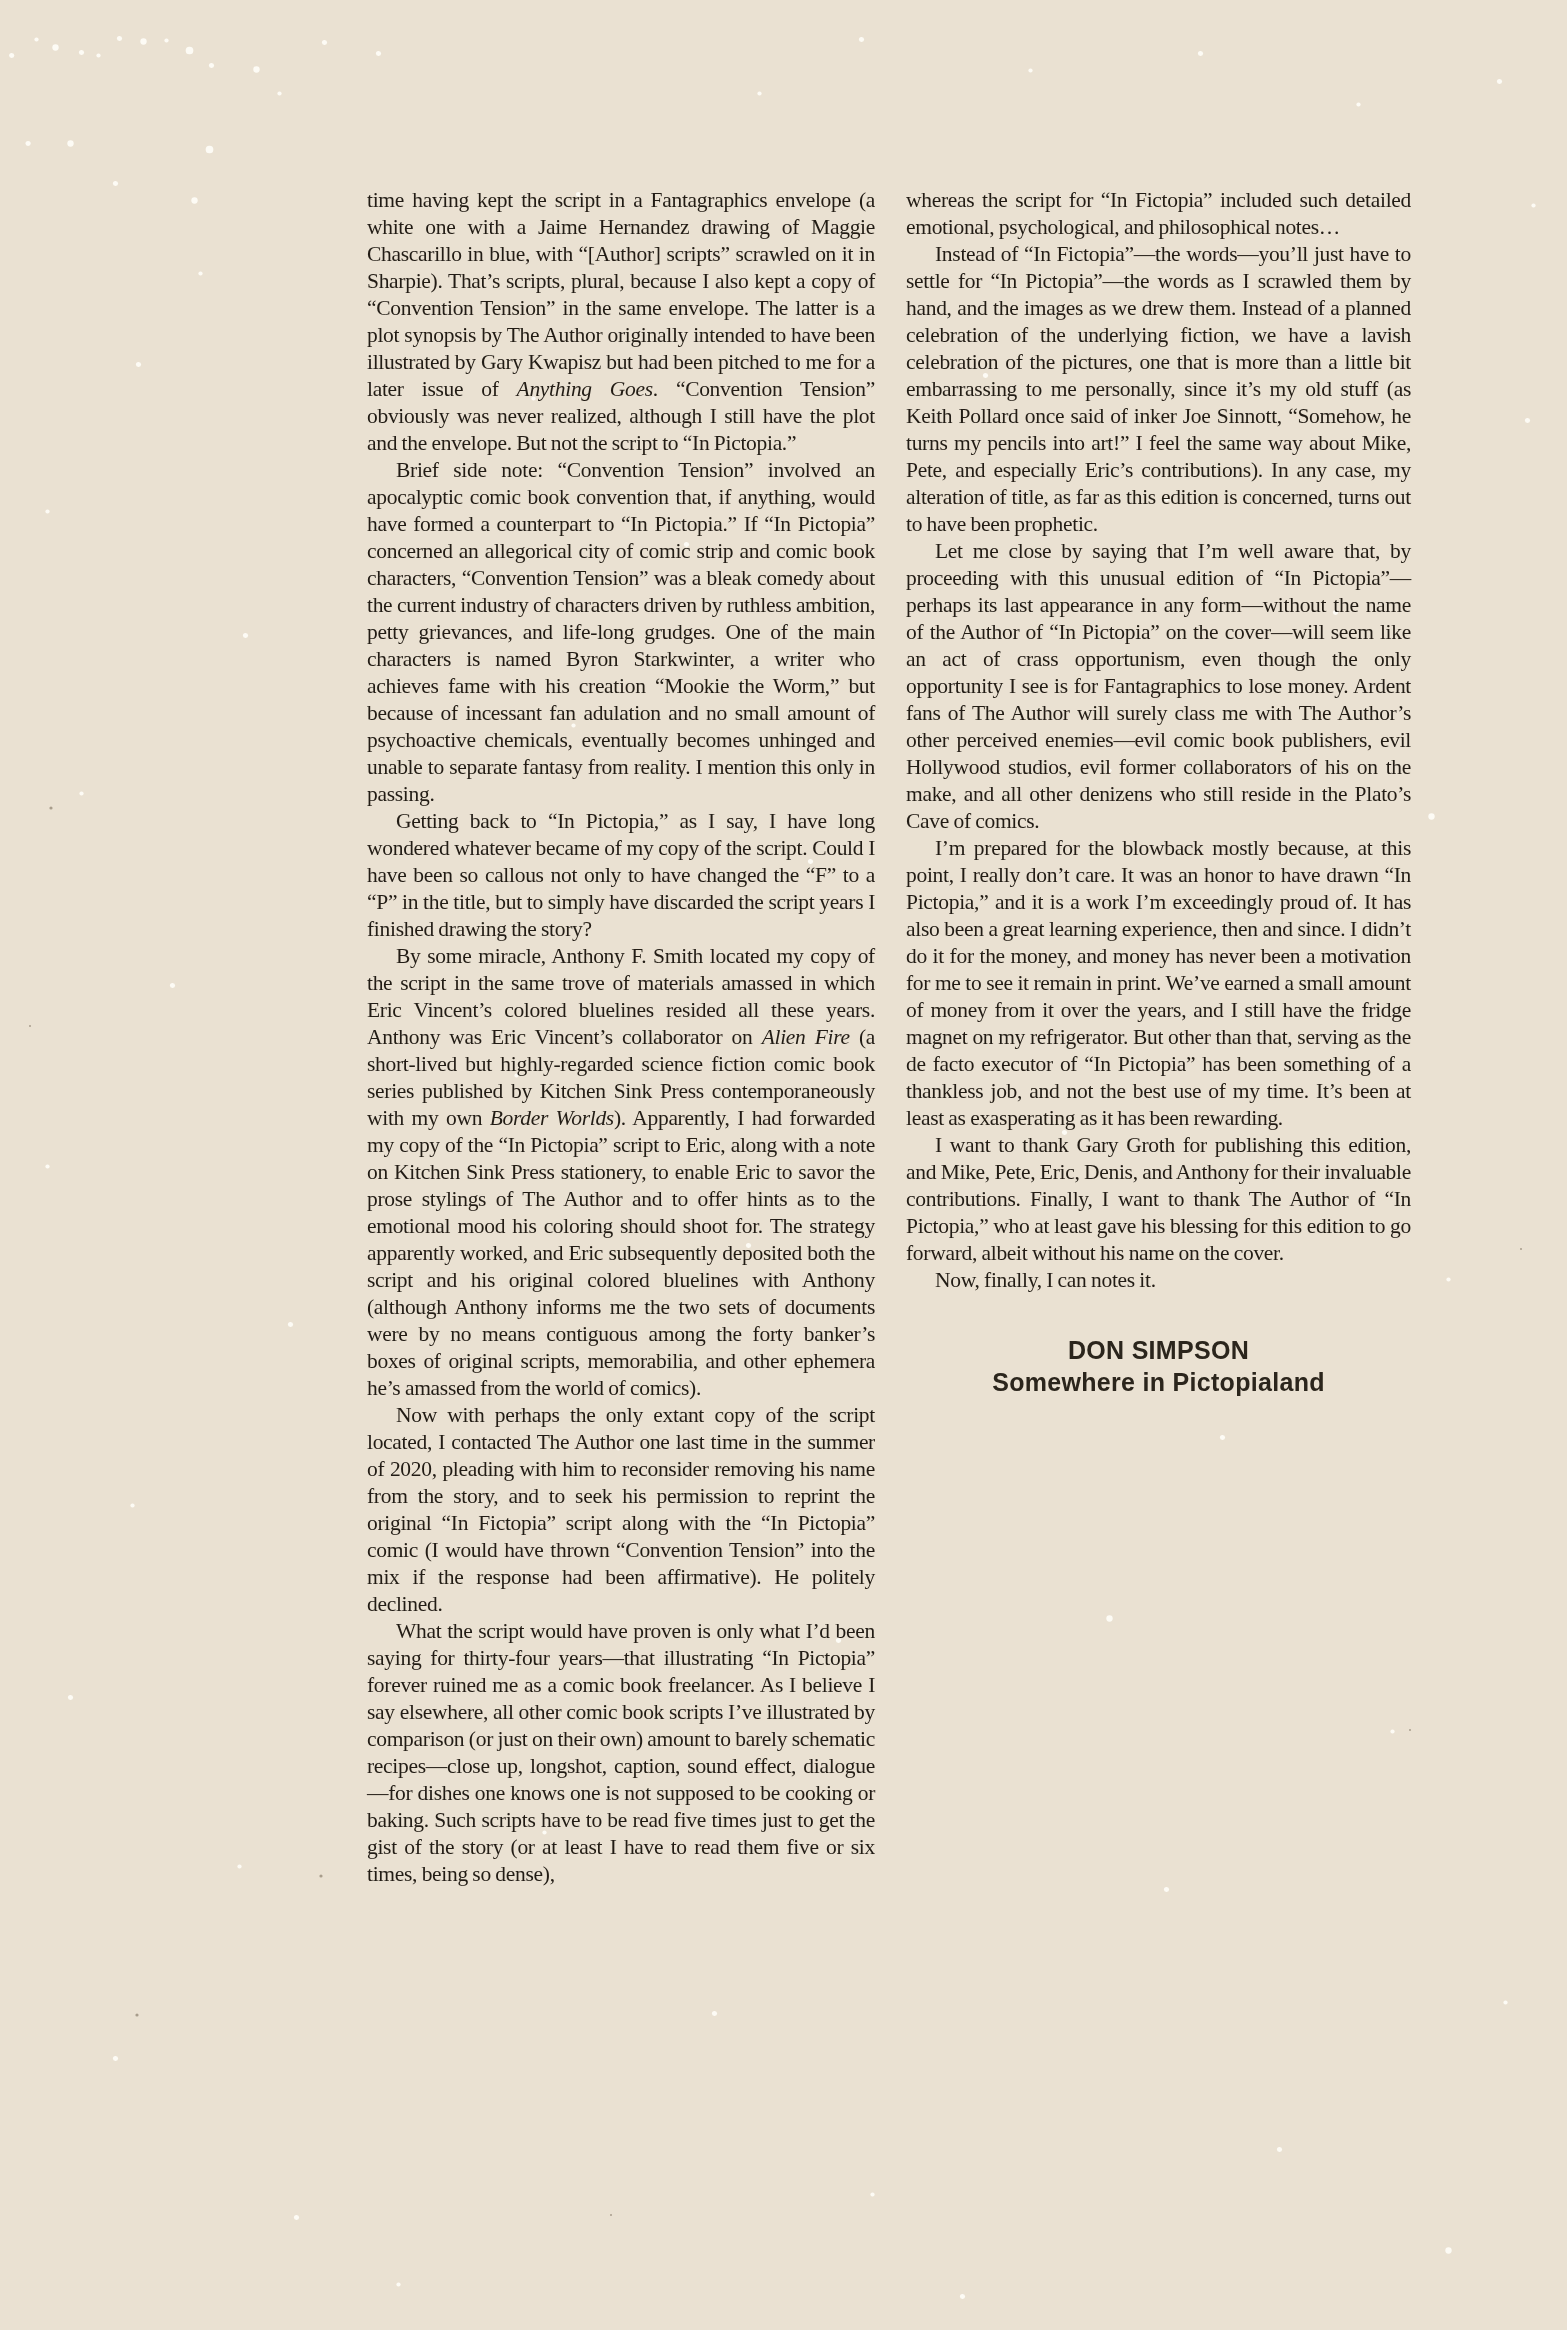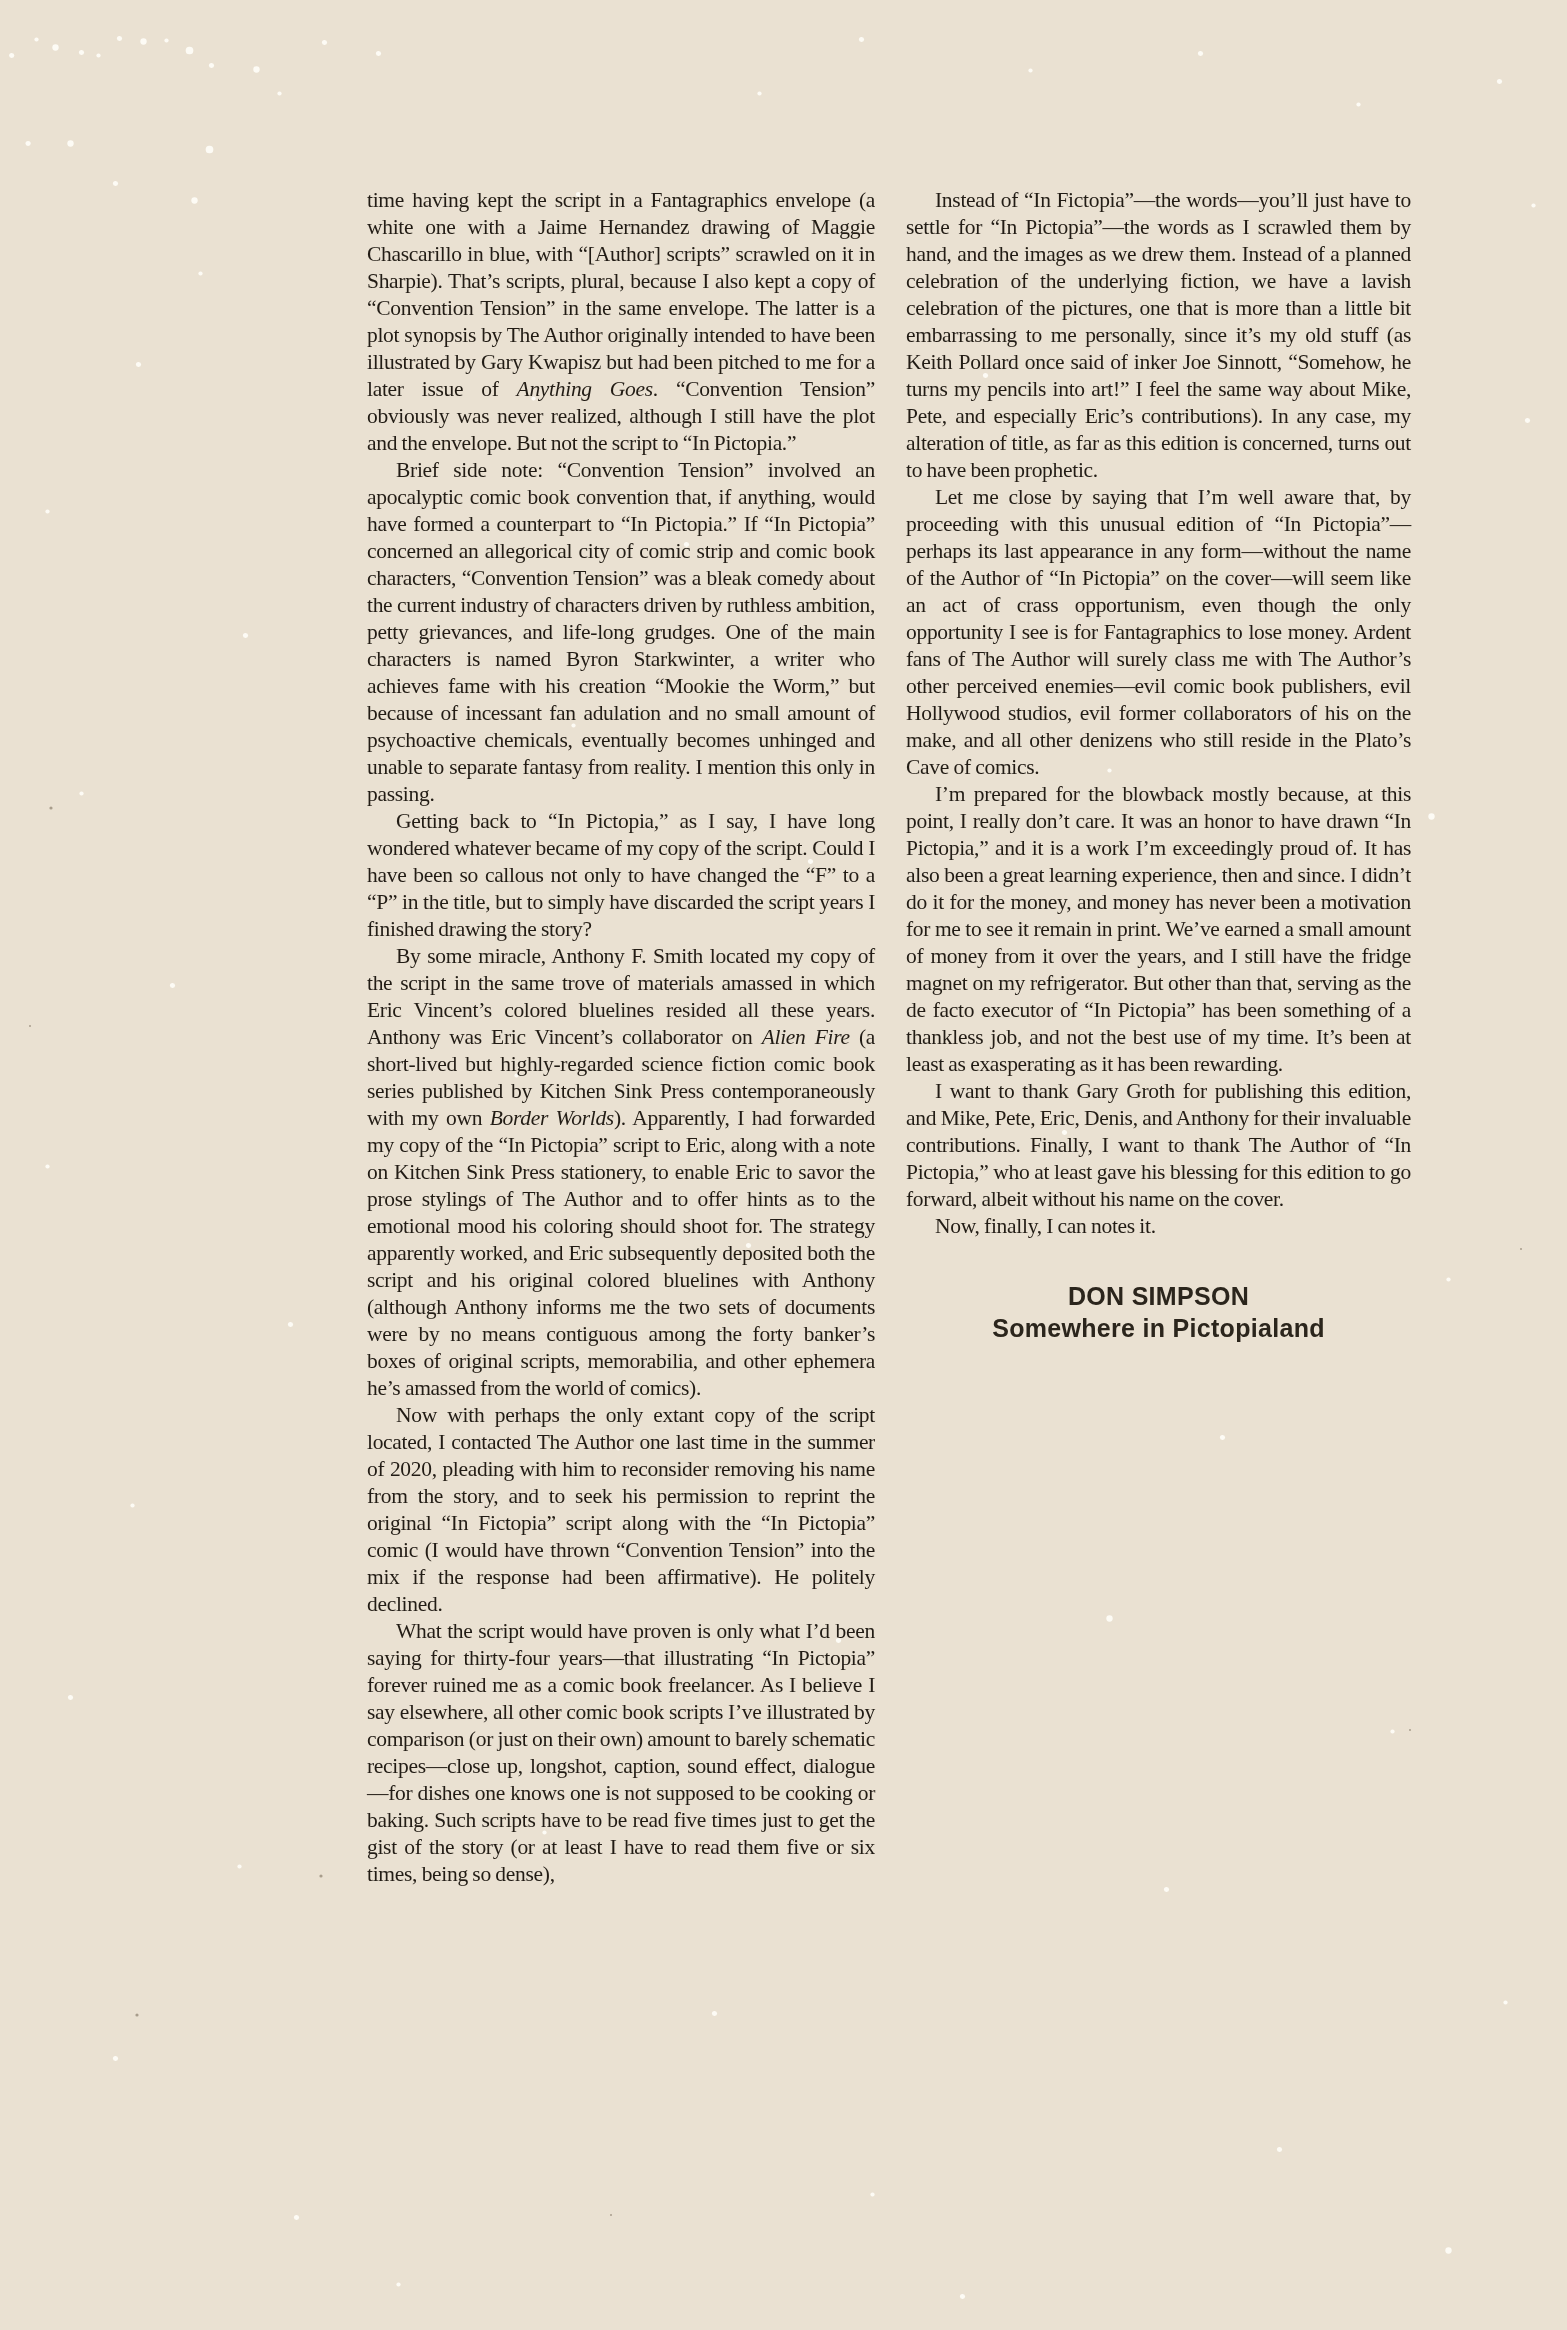--- a/index.html
+++ b/index.html
@@ -108,20 +108,21 @@
   <div class="col col-left">
     <p class="para noindent">time having kept the script in a Fantagraphics envelope (a white one with a Jaime Hernandez drawing of Maggie Chascarillo in blue, with “[Author] scripts” scrawled on it in Sharpie). That’s scripts, plural, because I also kept a copy of “Convention Tension” in the same envelope. The latter is a plot synopsis by The Author originally intended to have been illustrated by Gary Kwapisz but had been pitched to me for a later issue of <i>Anything Goes</i>. “Convention Tension” obviously was never realized, although I still have the plot and the envelope. But not the script to “In Pictopia.”</p>
     <p class="para">Brief side note: “Convention Tension” involved an apocalyptic comic book convention that, if anything, would have formed a counterpart to “In Pictopia.” If “In Pictopia” concerned an allegorical city of comic strip and comic book characters, “Convention Tension” was a bleak comedy about the current industry of characters driven by ruthless ambition, petty grievances, and life-long grudges. One of the main characters is named Byron Starkwinter, a writer who achieves fame with his creation “Mookie the Worm,” but because of incessant fan adulation and no small amount of psychoactive chemicals, eventually becomes unhinged and unable to separate fantasy from reality. I mention this only in passing.</p>
     <p class="para">Getting back to “In Pictopia,” as I say, I have long wondered whatever became of my copy of the script. Could I have been so callous not only to have changed the “F” to a “P” in the title, but to simply have discarded the script years I finished drawing the story?</p>
     <p class="para">By some miracle, Anthony F. Smith located my copy of the script in the same trove of materials amassed in which Eric Vincent’s colored bluelines resided all these years. Anthony was Eric Vincent’s collaborator on <i>Alien Fire</i> (a short-lived but highly-regarded science fiction comic book series published by Kitchen Sink Press contemporaneously with my own <i>Border Worlds</i>). Apparently, I had forwarded my copy of the “In Pictopia” script to Eric, along with a note on Kitchen Sink Press stationery, to enable Eric to savor the prose stylings of The Author and to offer hints as to the emotional mood his coloring should shoot for. The strategy apparently worked, and Eric subsequently deposited both the script and his original colored bluelines with Anthony (although Anthony informs me the two sets of documents were by no means contiguous among the forty banker’s boxes of original scripts, memorabilia, and other ephemera he’s amassed from the world of comics).</p>
     <p class="para">Now with perhaps the only extant copy of the script located, I contacted The Author one last time in the summer of 2020, pleading with him to reconsider removing his name from the story, and to seek his permission to reprint the original “In Fictopia” script along with the “In Pictopia” comic (I would have thrown “Convention Tension” into the mix if the response had been affirmative). He politely declined.</p>
     <p class="para">What the script would have proven is only what I’d been saying for thirty-four years—that illustrating “In Pictopia” forever ruined me as a comic book freelancer. As I believe I say elsewhere, all other comic book scripts I’ve illustrated by comparison (or just on their own) amount to barely schematic recipes—close up, longshot, caption, sound effect, dialogue—for dishes one knows one is not supposed to be cooking or baking. Such scripts have to be read five times just to get the gist of the story (or at least I have to read them five or six times, being so dense),</p>
   </div>
 
   <div class="col col-right">
+    <p class="para noindent">whereas the script for “In Fictopia” included such detailed emotional, psychological, and philosophical notes…</p>
     <p class="para">Instead of “In Fictopia”—the words—you’ll just have to settle for “In Pictopia”—the words as I scrawled them by hand, and the images as we drew them. Instead of a planned celebration of the underlying fiction, we have a lavish celebration of the pictures, one that is more than a little bit embarrassing to me personally, since it’s my old stuff (as Keith Pollard once said of inker Joe Sinnott, “Somehow, he turns my pencils into art!” I feel the same way about Mike, Pete, and especially Eric’s contributions). In any case, my alteration of title, as far as this edition is concerned, turns out to have been prophetic.</p>
     <p class="para">Let me close by saying that I’m well aware that, by proceeding with this unusual edition of “In Pictopia”—perhaps its last appearance in any form—without the name of the Author of “In Pictopia” on the cover—will seem like an act of crass opportunism, even though the only opportunity I see is for Fantagraphics to lose money. Ardent fans of The Author will surely class me with The Author’s other perceived enemies—evil comic book publishers, evil Hollywood studios, evil former collaborators of his on the make, and all other denizens who still reside in the Plato’s Cave of comics.</p>
     <p class="para">I’m prepared for the blowback mostly because, at this point, I really don’t care. It was an honor to have drawn “In Pictopia,” and it is a work I’m exceedingly proud of. It has also been a great learning experience, then and since. I didn’t do it for the money, and money has never been a motivation for me to see it remain in print. We’ve earned a small amount of money from it over the years, and I still have the fridge magnet on my refrigerator. But other than that, serving as the de facto executor of “In Pictopia” has been something of a thankless job, and not the best use of my time. It’s been at least as exasperating as it has been rewarding.</p>
     <p class="para">I want to thank Gary Groth for publishing this edition, and Mike, Pete, Eric, Denis, and Anthony for their invaluable contributions. Finally, I want to thank The Author of “In Pictopia,” who at least gave his blessing for this edition to go forward, albeit without his name on the cover.</p>
     <p class="para">Now, finally, I can notes it.</p>
 
     <div class="signature">
       <div>DON SIMPSON</div>
       <div>Somewhere in Pictopialand</div>
     </div>

